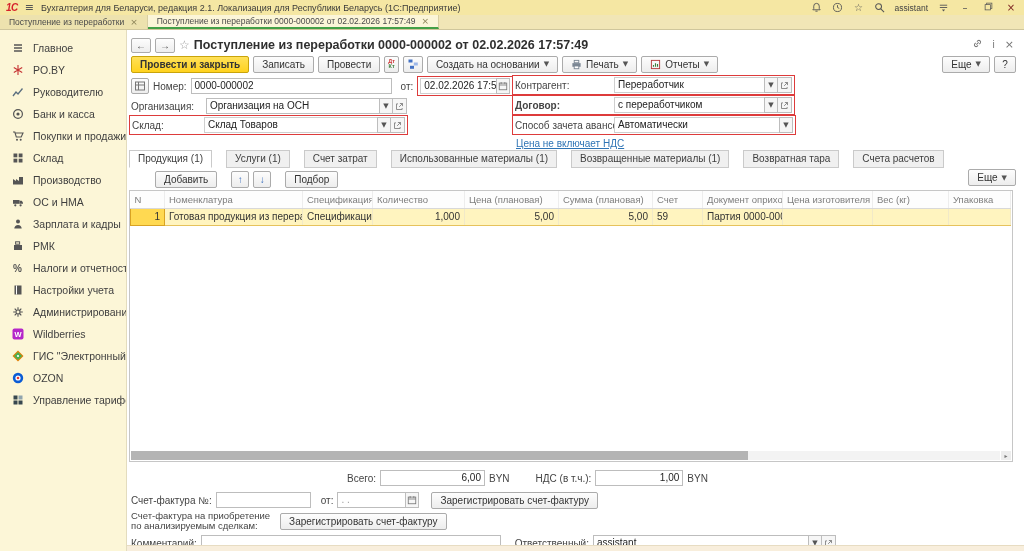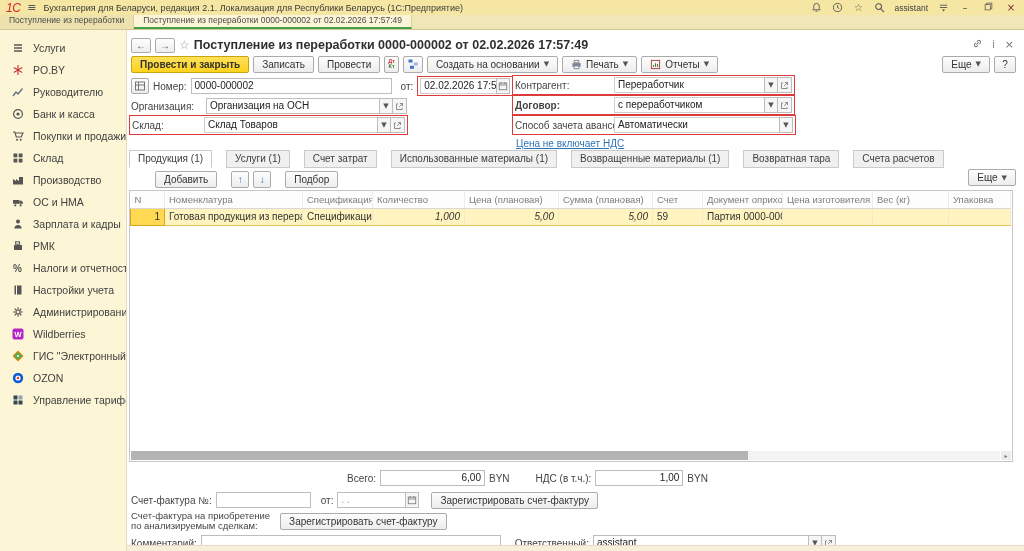--- a/index.html
+++ b/index.html
@@ -2,33 +2,33 @@
 <html><head>
 <meta charset="utf-8">
 <style>
   * { margin:0; padding:0; box-sizing:border-box; }
   html,body { width:1024px; height:551px; overflow:hidden; }
   body { font-family:"Liberation Sans", sans-serif; font-size:10px; color:#333; background:#fff; }
   .glyph { font-family:"DejaVu Sans", sans-serif; }
 
   
   .titlebar { height:15px; background:#F5E7A3; display:flex; align-items:center; padding:0 6px; gap:7px; }
-  .logo { color:#D6222C; font-weight:normal; font-size:12px; font-style:italic; letter-spacing:-0.5px; }
+  .logo { color:#D6222C; font-weight:bold; font-size:10px; font-style:italic; letter-spacing:-0.5px; }
   .tb-menu { font-size:11px; color:#555; cursor:pointer; line-height:10px; }
   .tb-title { font-size:9px; color:#3A3A3A; white-space:nowrap; overflow:hidden; }
   .tb-right { margin-left:auto; display:flex; align-items:center; gap:9px; }
   .tb-ico { width:12px; height:12px; display:inline-flex; align-items:center; justify-content:center; cursor:pointer; }
   .tb-user { font-size:8.5px; color:#444; }
   .winctl { font-size:10px; color:#555; width:14px; text-align:center; cursor:pointer; }
   .winctl.close { color:#7A1F1F; }
 
   
   .tabbar { height:15px; background:#F1E6B6; display:flex; align-items:stretch; border-bottom:1px solid #CFC69C; }
   .wtab { display:flex; align-items:center; gap:6px; padding:0 9px; font-size:8.5px; color:#4A4A4A;
-          background:#EDE2AE; border-right:1px solid #D8CEA2; cursor:pointer; white-space:nowrap;flex-direction:column; }
+          background:#EDE2AE; border-right:1px solid #D8CEA2; cursor:pointer; white-space:nowrap; }
   .wtab.active { background:#FBF5D8; border-bottom:2px solid #43A047; }
   .wtab-x { color:#8A8256; font-size:9px; }
 
   
   .main { display:flex; height:521px; }
   .sidebar { width:126px; background:#FCF6D7; padding-top:7px; flex:none; }
   .side-item { height:22px; display:flex; align-items:center; gap:9px; padding-left:11px; font-size:10.5px; color:#3F3F3F; cursor:pointer; white-space:nowrap; }
   .si { width:13px; height:13px; flex:none; display:inline-flex; align-items:center; justify-content:center; }
   .content { flex:1; position:relative; background:#fff; border-left:1px solid #E3DCBE; }
   .abs { position:absolute; }
@@ -60,21 +60,21 @@
   .itab.active { background:#fff; border-bottom-color:#fff; font-weight:normal; }
 
   
   .tblwrap { border:1px solid #C6C6C6; background:#fff; overflow:hidden; }
   table.tbl { border-collapse:collapse; table-layout:fixed; width:880px; }
   .tbl th { font-weight:normal; color:#7D7D7D; text-align:left; font-size:9.5px; padding:2px 4px; height:17px;
             border-right:1px solid #EDEDED; border-bottom:1px solid #D8D8D8; background:#FDFDFD; overflow:hidden; white-space:nowrap; }
   .tbl td { font-size:10px; padding:1px 4px; height:17px; border-right:1px solid #F1E9C8; overflow:hidden; white-space:nowrap; }
   tr.sel td { background:#FFF4BF; border-top:1px solid #E6C25C; border-bottom:1px solid #E6C25C; }
   tr.sel td.ncell { background:#FFD951; border:1px solid #D9A323; text-align:right; }
-  td.num, th.num-h { text-align:right;font-style:italic; }
+  td.num, th.num-h { text-align:right; }
   .hscroll { position:absolute; left:1px; right:12px; bottom:1px; height:9px; background:#F3F3F3; cursor:pointer; }
   .hthumb { position:absolute; left:0; top:0; height:9px; width:71%; background:#B4B4B4; }
   .harrow { position:absolute; right:1px; bottom:1px; width:10px; height:9px; background:#EDEDED; font-size:6px; color:#777;
             display:flex; align-items:center; justify-content:center; cursor:pointer; }
 
   
   .dtkt { display:grid; line-height:5px; font-size:5.5px; font-weight:bold; }
   .mini { width:18px; height:16px; padding:0; justify-content:center; }
   .nav-icons { display:flex; gap:10px; align-items:center; color:#777; }
   .doc-title { font-size:12.5px; font-weight:bold; color:#2F2F2F; white-space:nowrap; }
@@ -141,21 +141,21 @@
 
 <div class="main">
 
   <div class="sidebar">
     <div class="side-item">
       <span class="si">
           <svg width="12" height="12" viewBox="0 0 12 12">
             <path d="M2 3h8M2 6h8M2 9h8" stroke="#555" stroke-width="1.4"></path>
           </svg>
         </span>
-      <span>Услуги</span>
+      <span>Главное</span>
     </div>
     <div class="side-item">
       <span class="si">
           <svg width="12" height="12" viewBox="0 0 12 12">
             <path d="M6 1v10M1.8 3.5l8.4 5M10.2 3.5l-8.4 5" stroke="#C63434" stroke-width="1.1"></path>
           </svg>
         </span>
       <span>PO.BY</span>
     </div>
     <div class="side-item">

